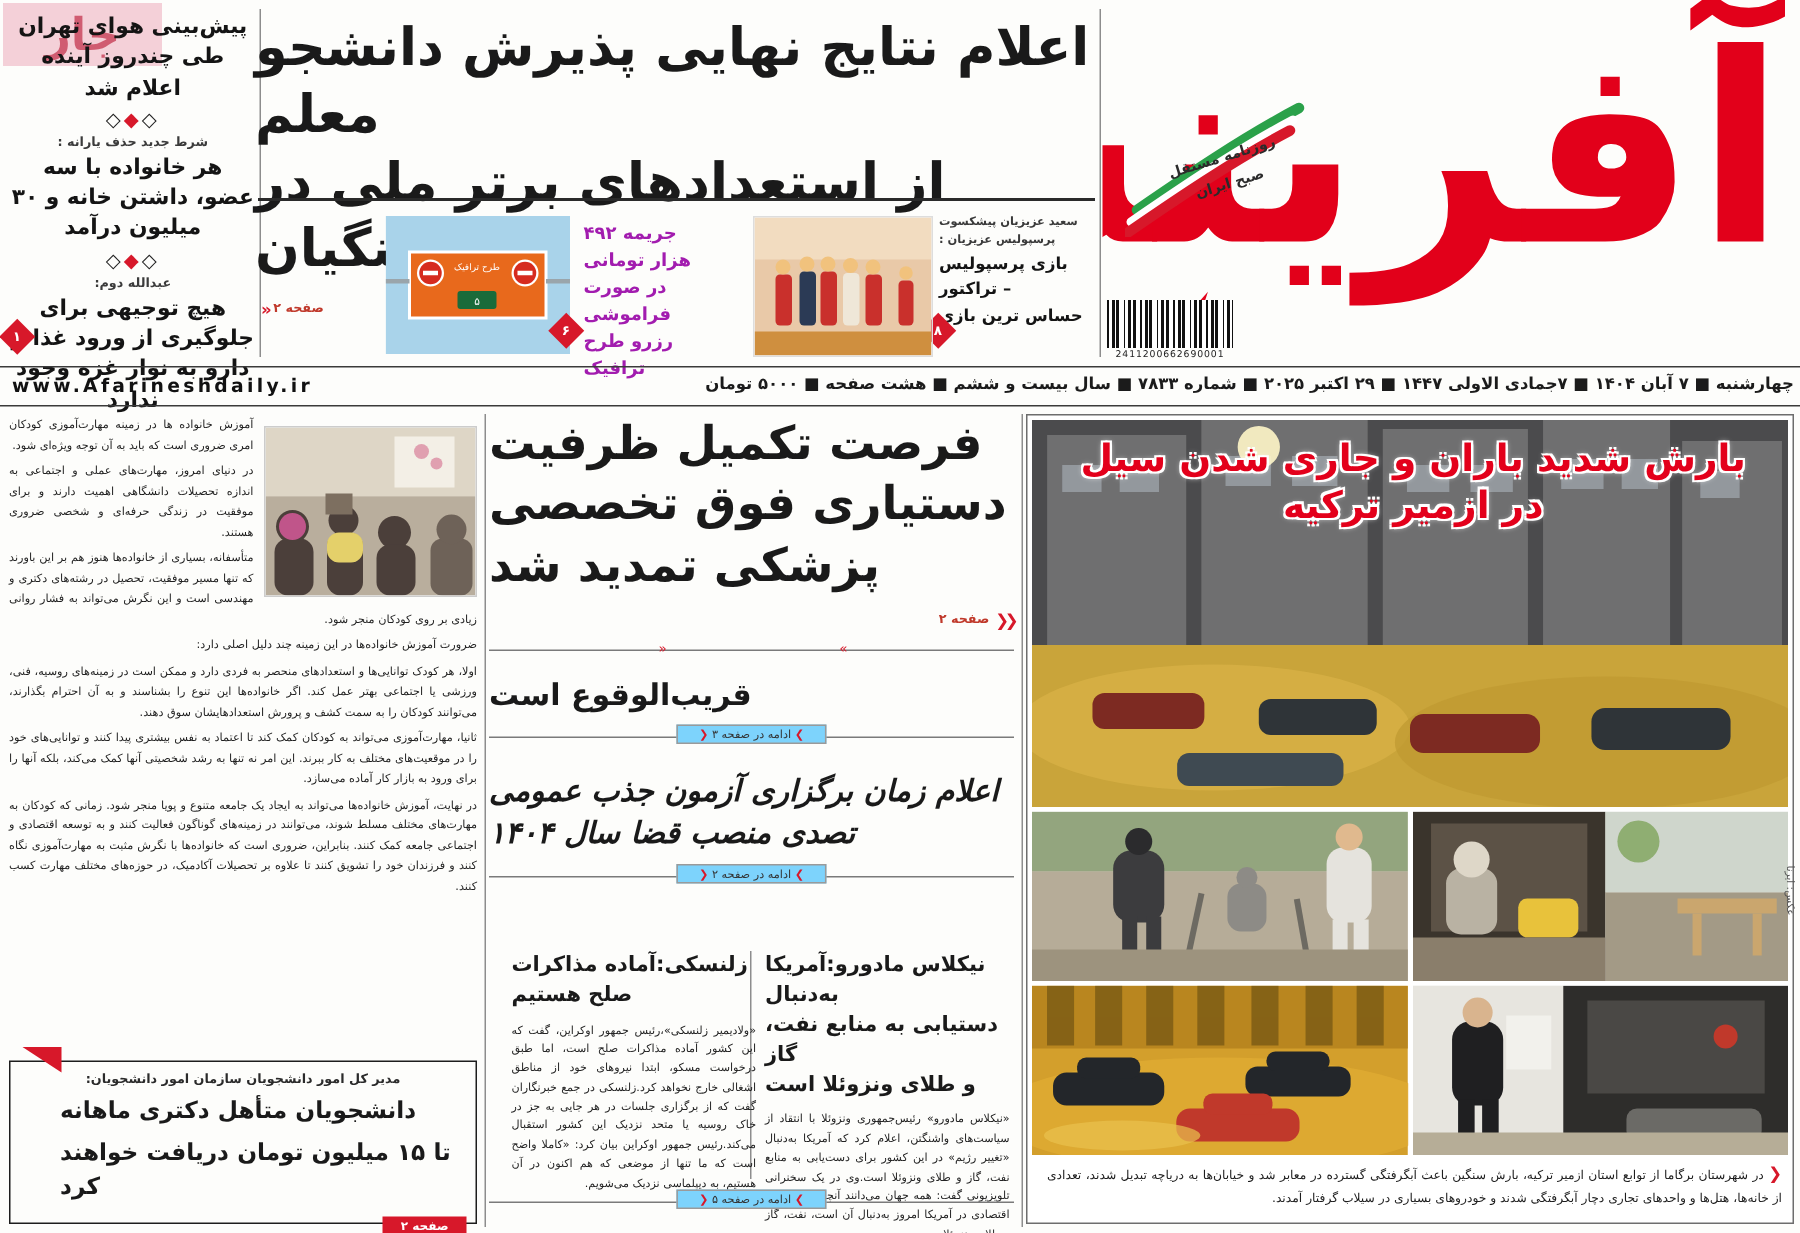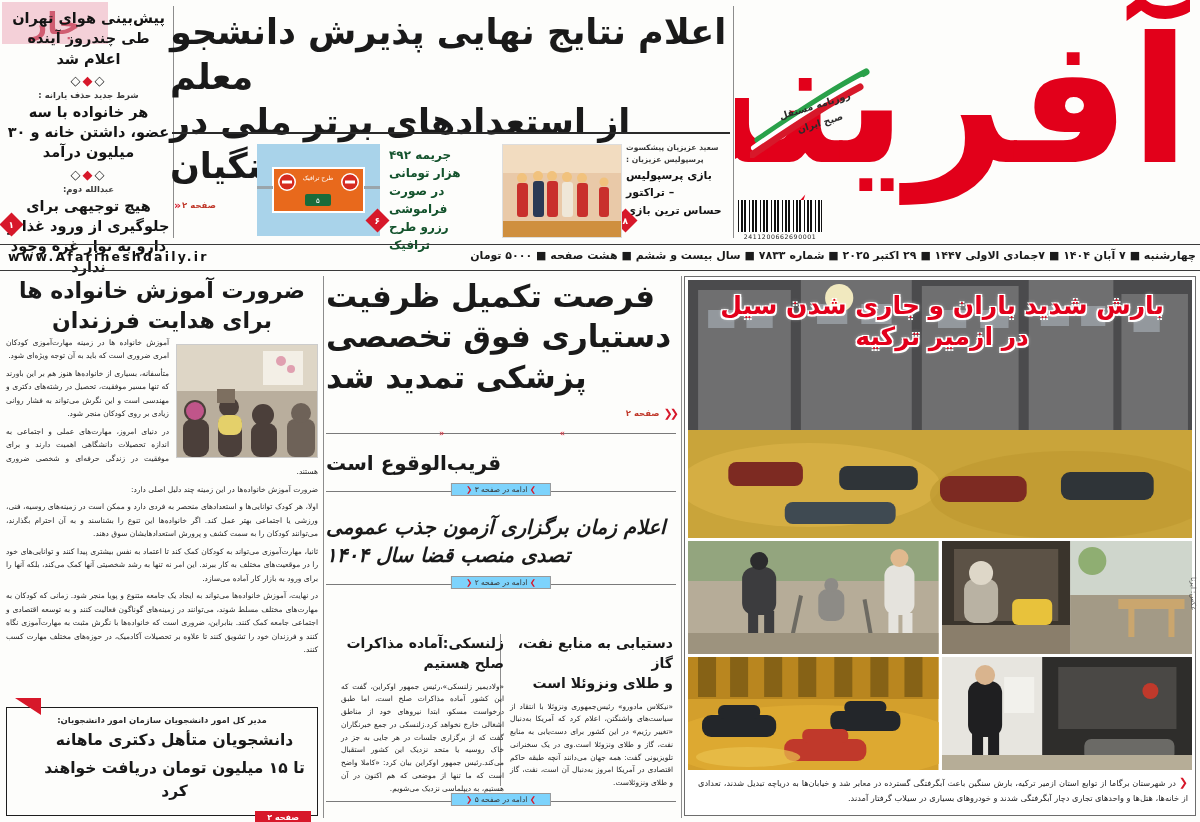--- a/index.html
+++ b/index.html
@@ -54,21 +54,21 @@
   .diamonds{margin:5px 0 3px;font-size:13px;color:#222;letter-spacing:2px;line-height:1;}
   .diamonds .fill{color:#d7182a;}
 
   
   #teasers{position:absolute;right:470px;top:140px;width:560px;height:100px;}
   #persepolis-txt{position:absolute;right:8px;top:2px;width:96px;text-align:left;}
   #persepolis-txt .small{font-size:7.6px;color:#3a3a3a;font-weight:bold;line-height:1.55;}
   #persepolis-txt .big{font-size:11px;color:#141414;font-weight:bold;line-height:1.45;margin-top:2px;}
   #persepolis-photo{position:absolute;right:108px;top:4px;width:118px;height:92px;overflow:hidden;border:1px solid #ddd;}
   #traffic-txt{position:absolute;right:255px;top:6px;width:86px;text-align:left;
-    font-size:12px;font-weight:bold;color:#14532d;line-height:1.5;margin-left:21px;}
+    font-size:12px;font-weight:bold;color:#a21caf;line-height:1.5;margin-left:21px;}
   #traffic-photo{position:absolute;right:350px;top:4px;width:123px;height:92px;overflow:hidden;}
 
   .badge-diamond{
     position:absolute;width:17px;height:17px;background:#d7182a;transform:rotate(45deg);
     display:flex;align-items:center;justify-content:center;}
   .badge-diamond span{transform:rotate(-45deg);color:#fff;font-size:9px;font-weight:bold;}
 
   
   #infobar{position:absolute;right:0;top:244px;width:1200px;height:28px;}
   #infobar .top-line{position:absolute;top:0;right:0;width:1200px;height:1px;background:#3a3a3a;}
@@ -101,34 +101,34 @@
   .cont-rule{position:relative;height:1px;background:#7a7a7a;margin:9px 0;}
   .cont-chip{
     position:absolute;left:50%;top:-8px;transform:translateX(-50%);
     background:#7dd3fc;border:1px solid #9a9a9a;padding:1px 14px;font-size:7.5px;color:#333;white-space:nowrap;}
   .cont-chip .mk{color:#d7182a;font-weight:bold;}
   .mk-l,.mk-r{position:absolute;top:-5px;color:#d7182a;font-size:9px;letter-spacing:-2px;}
   .mk-l{left:calc(50% - 62px);} .mk-r{right:calc(50% - 62px);}
   #mid-sub1 .hl,#mid-sub2 .hl{font-size:20px;line-height:1.38;}
   #mid-bottom{position:absolute;top:358px;right:0;width:350px;display:flex;}
   #mid-bottom .col{width:169px;padding:0 3px;box-sizing:border-box;}
-  #mid-bottom .col .hl{font-size:14px;line-height:1.42;text-align:right;}
+  #mid-bottom .col .hl{font-size:14px;line-height:1.42;text-align:left;}
   #mid-bottom .col p{font-size:7.4px;line-height:1.72;color:#242424;text-align:justify;margin:7px 0 0;}
   #mid-div{position:absolute;right:175px;top:358px;width:1px;height:152px;background:#8d8d8d;}
 
   
   #leftcol{position:absolute;right:882px;top:2px;width:312px;height:540px;}
   #left-head .hl{font-size:22px;line-height:1.36;text-align:center;}
   #left-photo{width:140px;height:112px;float:right;margin:8px 0 5px 7px;overflow:hidden;border:1px solid #ccc;}
   #left-body p{font-size:7.5px;line-height:1.8;color:#1f1f1f;text-align:justify;margin:0 0 4px;}
   #left-box{
     position:absolute;bottom:0;right:0;width:312px;box-sizing:border-box;
     border:1.5px solid #1d1d1d;padding:7px 8px 12px;}
   #left-box .kicker{font-size:8.5px;font-weight:bold;color:#2b2b2b;text-align:center;}
-  #left-box .hl{font-size:15.5px;line-height:1.5;text-align:center;margin-top:4px;margin-left:25px;}
+  #left-box .hl{font-size:15.5px;line-height:1.5;margin-top:4px;margin-left:25px;}
   #left-box .pagechip{position:absolute;right:6px;bottom:-9px;background:#d7182a;color:#fff;
     font-size:8px;font-weight:bold;padding:2px 12px;}
   #left-box-arrow{position:absolute;left:8px;top:-10px;width:0;height:0;
     border-top:17px solid #d7182a;border-left:26px solid transparent;}
 
   
   #sep1{position:absolute;right:518px;top:276px;width:1px;height:542px;background:#8d8d8d;}
   #sep2{position:absolute;right:876px;top:276px;width:1px;height:542px;background:#8d8d8d;}
   #sep-top1{position:absolute;right:466px;top:6px;width:1px;height:232px;background:#8d8d8d;}
   #sep-top2{position:absolute;right:1026px;top:6px;width:1px;height:232px;background:#8d8d8d;}
@@ -457,20 +457,21 @@
           <span class="mk">❯</span>
           <span>ادامه در صفحه ۲</span>
           <span class="mk">❮</span>
         </span>
       </div>
 
       <div id="mid-div"></div>
 
       <div id="mid-bottom">
         <div class="col">
+          <div class="hl">نیکلاس مادورو:آمریکا به‌دنبال</div>
           <div class="hl">دستیابی به منابع نفت، گاز</div>
           <div class="hl">و طلای ونزوئلا است</div>
           <p>«نیکلاس مادورو» رئیس‌جمهوری ونزوئلا با انتقاد از سیاست‌های واشنگتن، اعلام کرد که آمریکا به‌دنبال «تغییر رژیم» در این کشور برای دست‌یابی به منابع نفت، گاز و طلای ونزوئلا است.وی در یک سخنرانی تلویزیونی گفت: همه جهان می‌دانند آنچه طبقه حاکم اقتصادی در آمریکا امروز به‌دنبال آن است، نفت، گاز و طلای ونزوئلاست.</p>
         </div>
         <div class="col">
           <div class="hl">زلنسکی:آماده مذاکرات</div>
           <div class="hl">صلح هستیم</div>
           <p>«ولادیمیر زلنسکی»،رئیس جمهور اوکراین، گفت که این کشور آماده مذاکرات صلح است، اما طبق درخواست مسکو، ابتدا نیروهای خود از مناطق اشغالی خارج نخواهد کرد.زلنسکی در جمع خبرنگاران گفت که از برگزاری جلسات در هر جایی به جز در خاک روسیه یا متحد نزدیک این کشور استقبال می‌کند.رئیس جمهور اوکراین بیان کرد: «کاملا واضح است که ما تنها از موضعی که هم اکنون در آن هستیم، به دیپلماسی نزدیک می‌شویم.</p>
         </div>
       </div>
@@ -478,24 +479,20 @@
       <div class="cont-rule" style="position:absolute;top:516px;width:350px;">
         <span class="cont-chip">
           <span class="mk">❯</span>
           <span>ادامه در صفحه ۵</span>
           <span class="mk">❮</span>
         </span>
       </div>
     </div>
 
     <div id="leftcol">
-      <div id="left-head">
-        <div class="hl">ضرورت آموزش خانواده ها</div>
-        <div class="hl">برای هدایت فرزندان</div>
-      </div>
 
       <div id="left-photo">
         <svg viewBox="0 0 140 112" width="140" height="112" preserveAspectRatio="none">
           <rect width="140" height="112" fill="#cfc6b8"></rect>
           <rect x="0" y="0" width="140" height="46" fill="#ded6c6"></rect>
           <rect x="86" y="6" width="40" height="34" fill="#f3efe6"></rect>
           <g fill="#e0a0b0">
               <circle cx="104" cy="16" r="5"></circle>
               <circle cx="114" cy="24" r="4"></circle>
             </g>
@@ -517,22 +514,22 @@
           <g fill="#6e6258">
               <rect x="110" y="74" width="28" height="38" rx="8"></rect>
               <circle cx="124" cy="68" r="10"></circle>
             </g>
           <rect x="40" y="44" width="18" height="14" fill="#7d6f60"></rect>
         </svg>
       </div>
 
       <div id="left-body">
         <p>آموزش خانواده ها در زمینه مهارت‌آموزی کودکان امری ضروری است که باید به آن توجه ویژه‌ای شود.</p>
+        <p>در دنیای امروز، مهارت‌های عملی و اجتماعی به اندازه تحصیلات دانشگاهی اهمیت دارند و برای موفقیت در زندگی حرفه‌ای و شخصی ضروری هستند.</p>
         <p>متأسفانه، بسیاری از خانواده‌ها هنوز هم بر این باورند که تنها مسیر موفقیت، تحصیل در رشته‌های دکتری و مهندسی است و این نگرش می‌تواند به فشار روانی زیادی بر روی کودکان منجر شود.</p>
-        <p>در دنیای امروز، مهارت‌های عملی و اجتماعی به اندازه تحصیلات دانشگاهی اهمیت دارند و برای موفقیت در زندگی حرفه‌ای و شخصی ضروری هستند.</p>
         <p>ضرورت آموزش خانواده‌ها در این زمینه چند دلیل اصلی دارد:</p>
         <p>اولا، هر کودک توانایی‌ها و استعدادهای منحصر به فردی دارد و ممکن است در زمینه‌های روسیه، فنی، ورزشی یا اجتماعی بهتر عمل کند. اگر خانواده‌ها این تنوع را بشناسند و به آن احترام بگذارند، می‌توانند کودکان را به سمت کشف و پرورش استعدادهایشان سوق دهند.</p>
         <p>ثانیا، مهارت‌آموزی می‌تواند به کودکان کمک کند تا اعتماد به نفس بیشتری پیدا کنند و توانایی‌های خود را در موقعیت‌های مختلف به کار ببرند. این امر نه تنها به رشد شخصیتی آنها کمک می‌کند، بلکه آنها را برای ورود به بازار کار آماده می‌سازد.</p>
         <p>در نهایت، آموزش خانواده‌ها می‌تواند به ایجاد یک جامعه متنوع و پویا منجر شود. زمانی که کودکان به مهارت‌های مختلف مسلط شوند، می‌توانند در زمینه‌های گوناگون فعالیت کنند و به توسعه اقتصادی و اجتماعی جامعه کمک کنند. بنابراین، ضروری است که خانواده‌ها با نگرش مثبت به مهارت‌آموزی نگاه کنند و فرزندان خود را تشویق کنند تا علاوه بر تحصیلات آکادمیک، در حوزه‌های مختلف مهارت کسب کنند.</p>
       </div>
 
       <div id="left-box">
         <div id="left-box-arrow"></div>
         <div class="kicker">مدیر کل امور دانشجویان سازمان امور دانشجویان:</div>
         <div class="hl">دانشجویان متأهل دکتری ماهانه</div>

